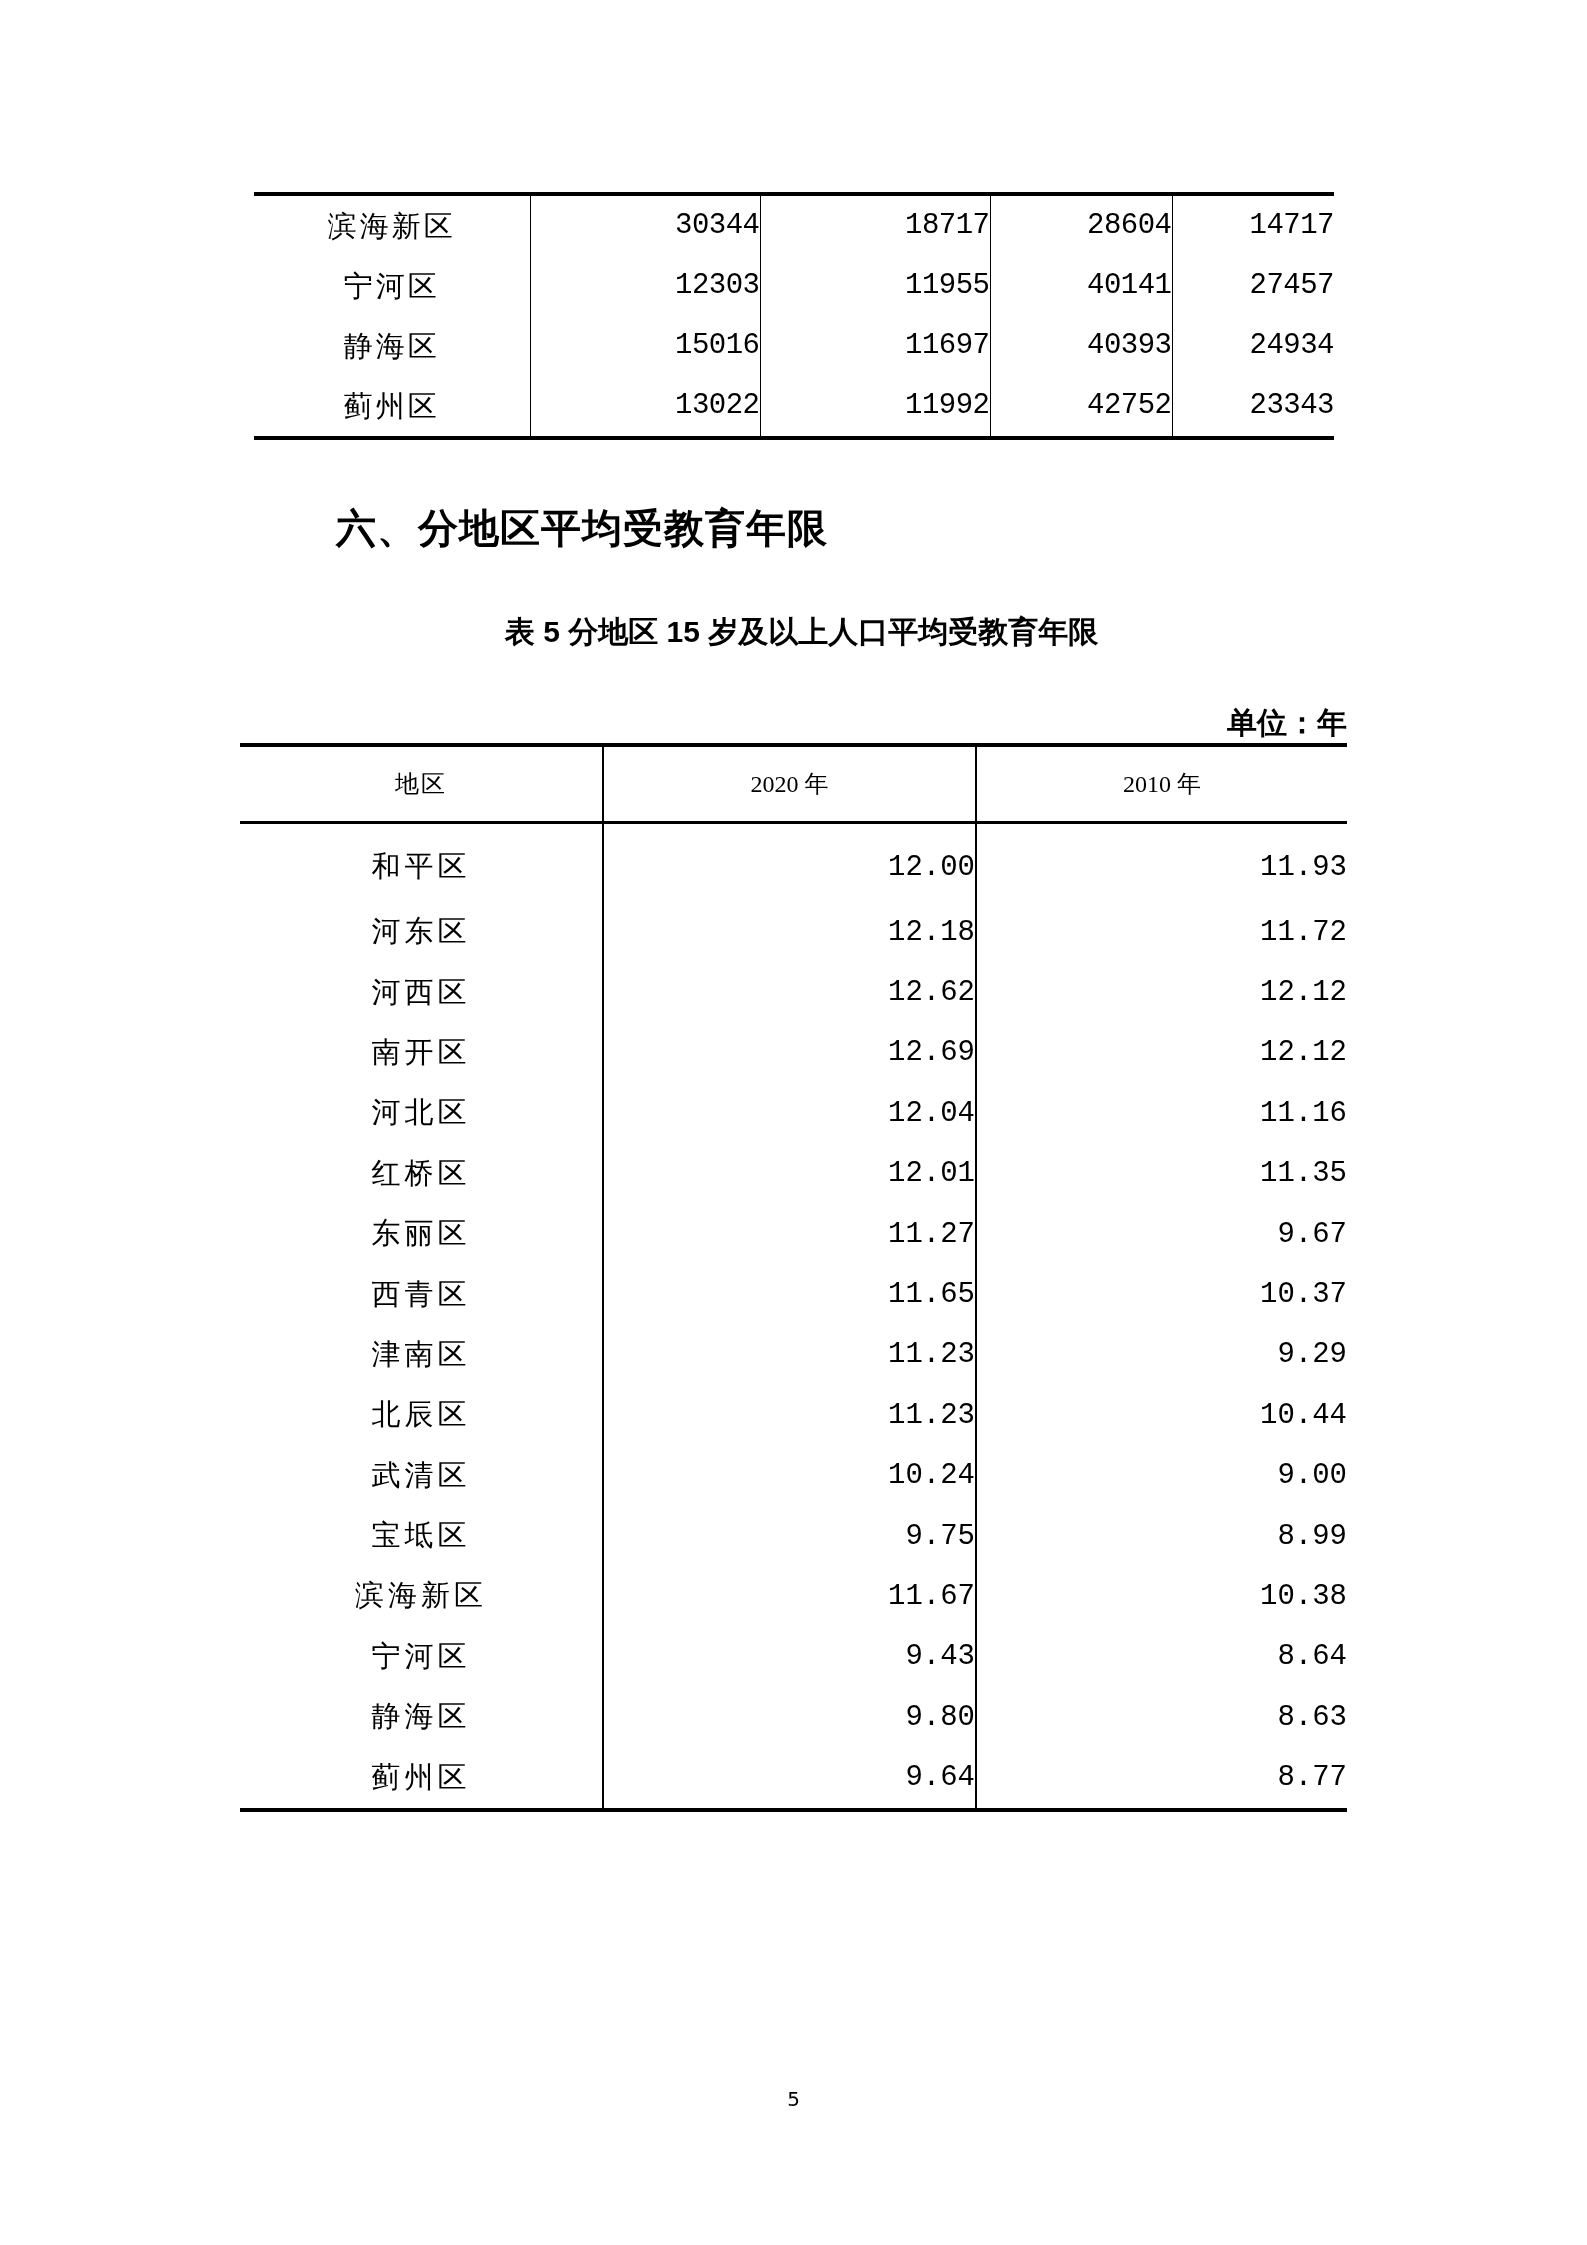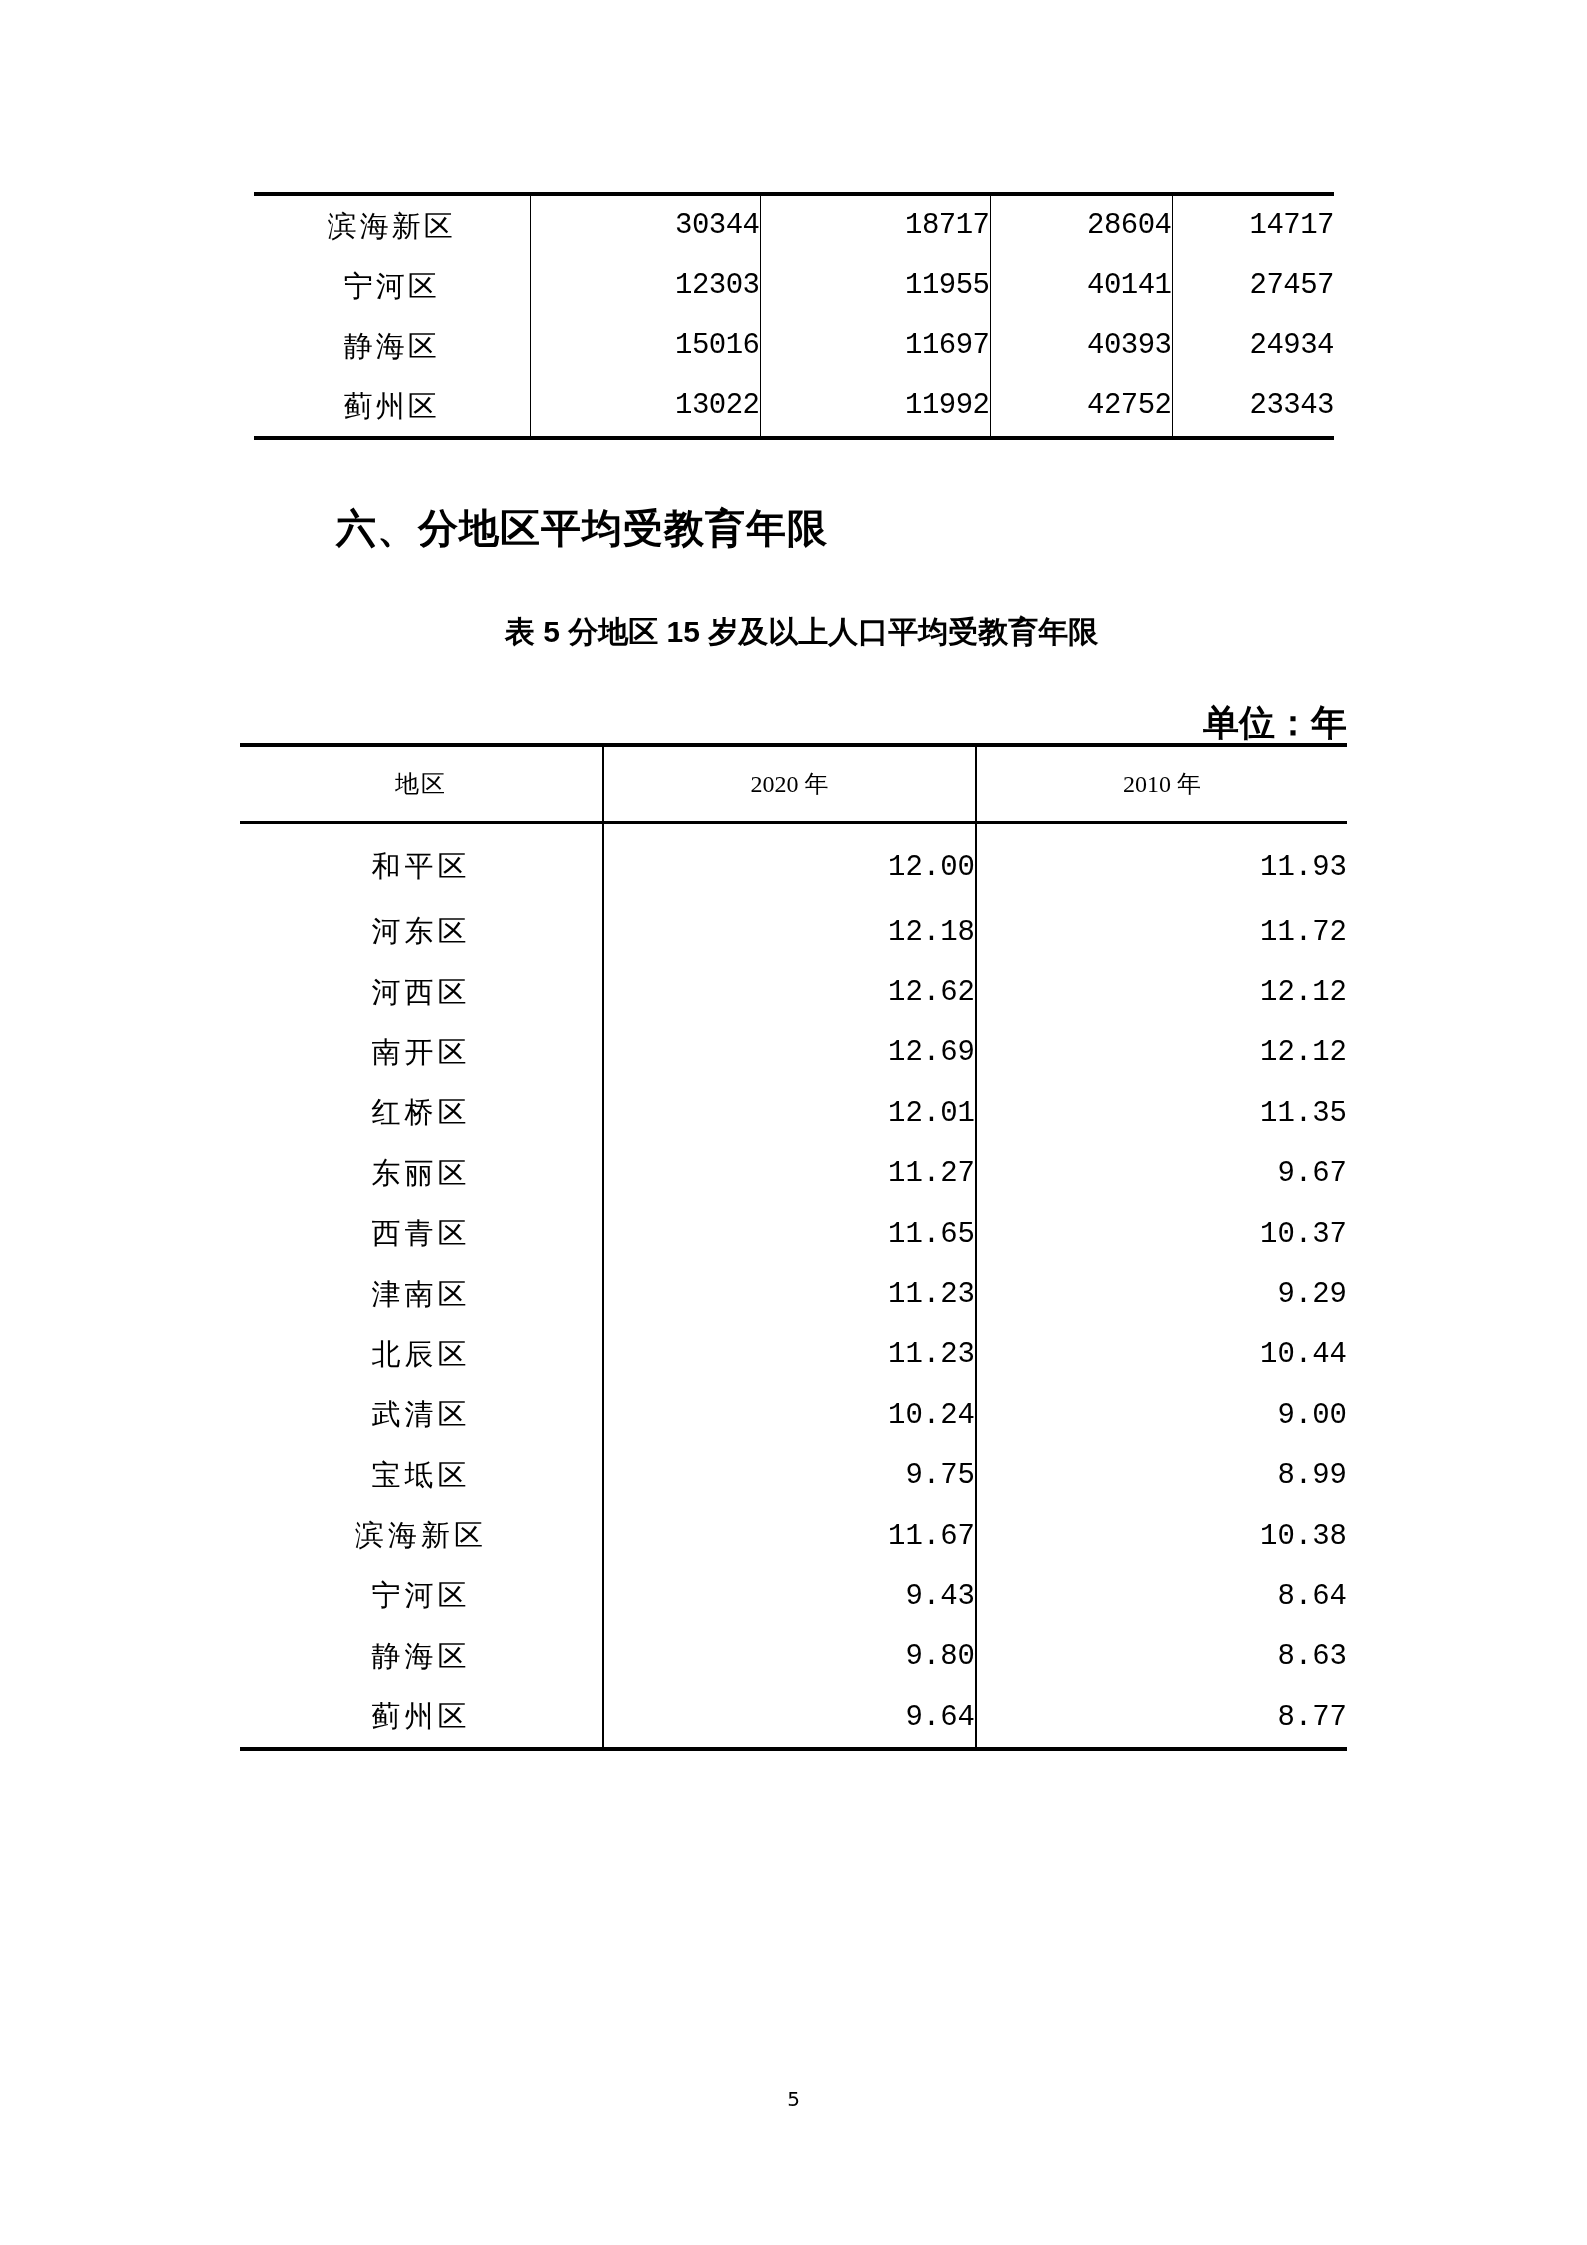--- a/index.html
+++ b/index.html
@@ -75,21 +75,21 @@
       line-height: 40px;
       white-space: nowrap;
       padding-left: 16px;
       box-sizing: border-box;
     }
     .unit-label {
       right: 240px;
       top: 703px;
       font-family: "Liberation Sans", "DejaVu Sans", sans-serif;
       font-weight: bold;
-      font-size: 36px;
+      font-size: 30px;
       line-height: 40px;
       white-space: nowrap;
     }
 
     
     .edu-table {
       position: absolute;
       left: 240px;
       top: 743px;
       width: 1107px;
@@ -229,20 +229,25 @@
         <td class="region">河西区</td>
         <td class="num">12.62</td>
         <td class="num last">12.12</td>
       </tr>
       <tr>
         <td class="region">南开区</td>
         <td class="num">12.69</td>
         <td class="num last">12.12</td>
       </tr>
       <tr>
+        <td class="region">河北区</td>
+        <td class="num">12.04</td>
+        <td class="num last">11.16</td>
+      </tr>
+      <tr>
         <td class="region">红桥区</td>
         <td class="num">12.01</td>
         <td class="num last">11.35</td>
       </tr>
       <tr>
         <td class="region">东丽区</td>
         <td class="num">11.27</td>
         <td class="num last">9.67</td>
       </tr>
       <tr>

